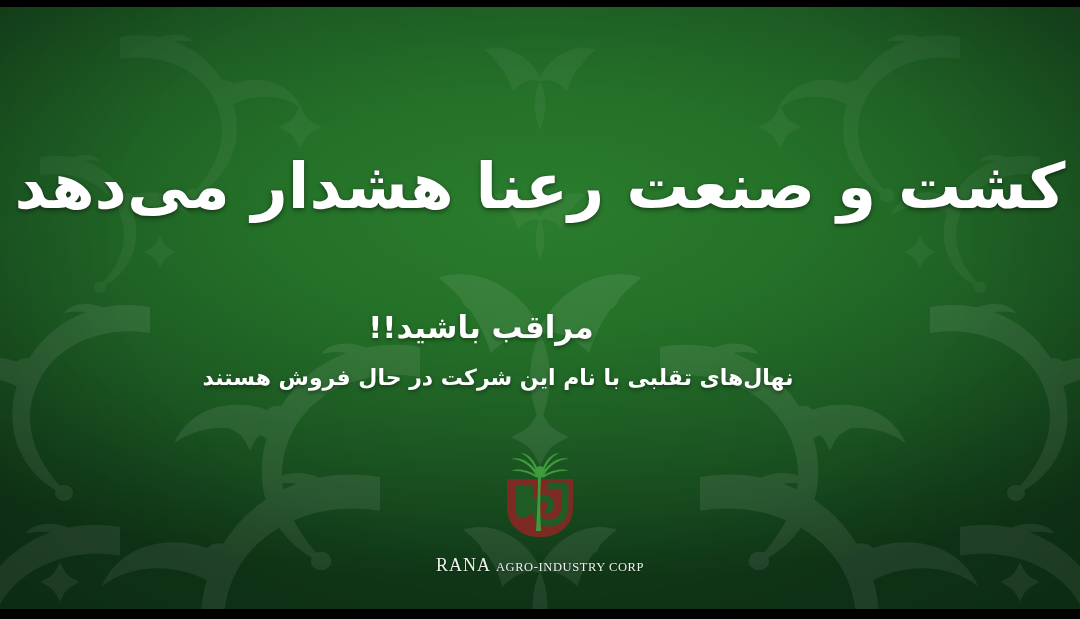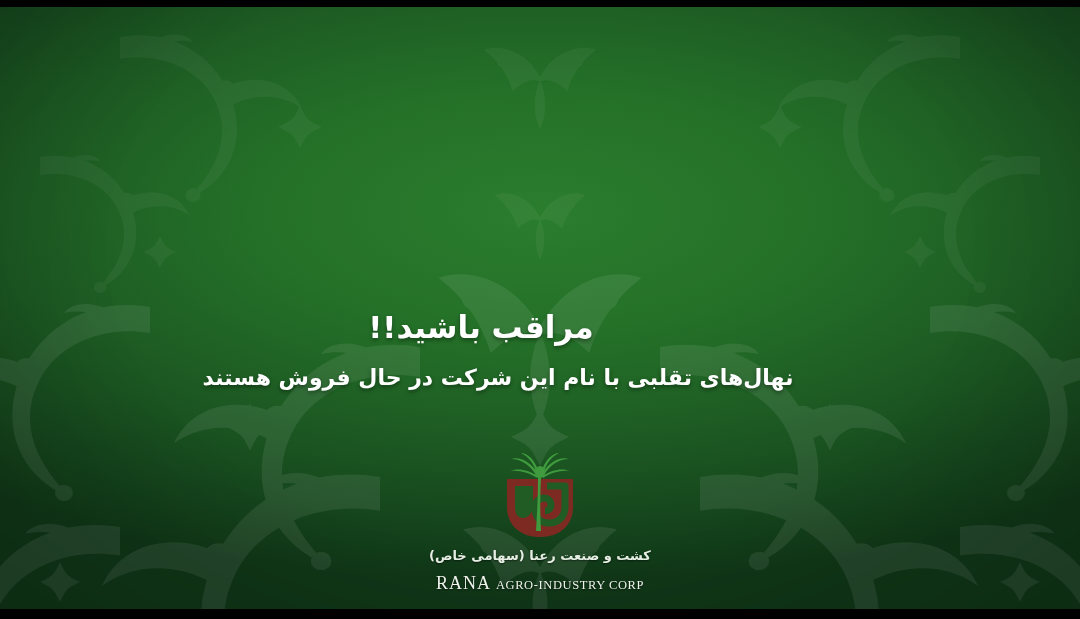--- a/index.html
+++ b/index.html
@@ -233,20 +233,21 @@
           <use href="#rosette" transform="translate(60,575) scale(1.1)"></use>
           <use href="#rosette" transform="translate(1020,575) scale(1.1)"></use>
         </g>
       </svg>
     </div>
 
     <div class="vignette"></div>
 
     <div class="content">
 
+      <div class="headline">کشت و صنعت رعنا هشدار می‌دهد</div>
 
       <div class="sub1">مراقب باشید!!</div>
 
       <div class="sub2">نهال‌های تقلبی با نام این شرکت در حال فروش هستند</div>
     </div>
 
     <div class="logo">
 
       <svg class="emblem" viewBox="0 0 86 92" aria-hidden="true">
 
@@ -262,21 +263,20 @@
           <path d="M42,22 C34,8 22,3 14,6 C24,6 33,12 39,22 Z"></path>
           <path d="M44,22 C52,8 64,3 72,6 C62,6 53,12 47,22 Z"></path>
           <path d="M42,20 C38,6 30,0 24,0 C32,4 37,11 40,21 Z"></path>
           <path d="M44,20 C48,6 56,0 62,0 C54,4 49,11 46,21 Z"></path>
           <path d="M41,23 C30,16 20,15 13,18 C23,17 33,20 40,25 Z"></path>
           <path d="M45,23 C56,16 66,15 73,18 C63,17 53,20 46,25 Z"></path>
           <ellipse cx="43" cy="19" rx="5" ry="6"></ellipse>
         </g>
       </svg>
 
-      <div class="logo-fa">کشت و صنعت رعنا (سهامی خاص)</div>
 
       <div class="logo-en">
         <span class="big">RANA</span>
         <span class="small">AGRO-INDUSTRY CORP</span>
       </div>
     </div>
 
   </div>
 
   <div class="bar-bottom"></div>

